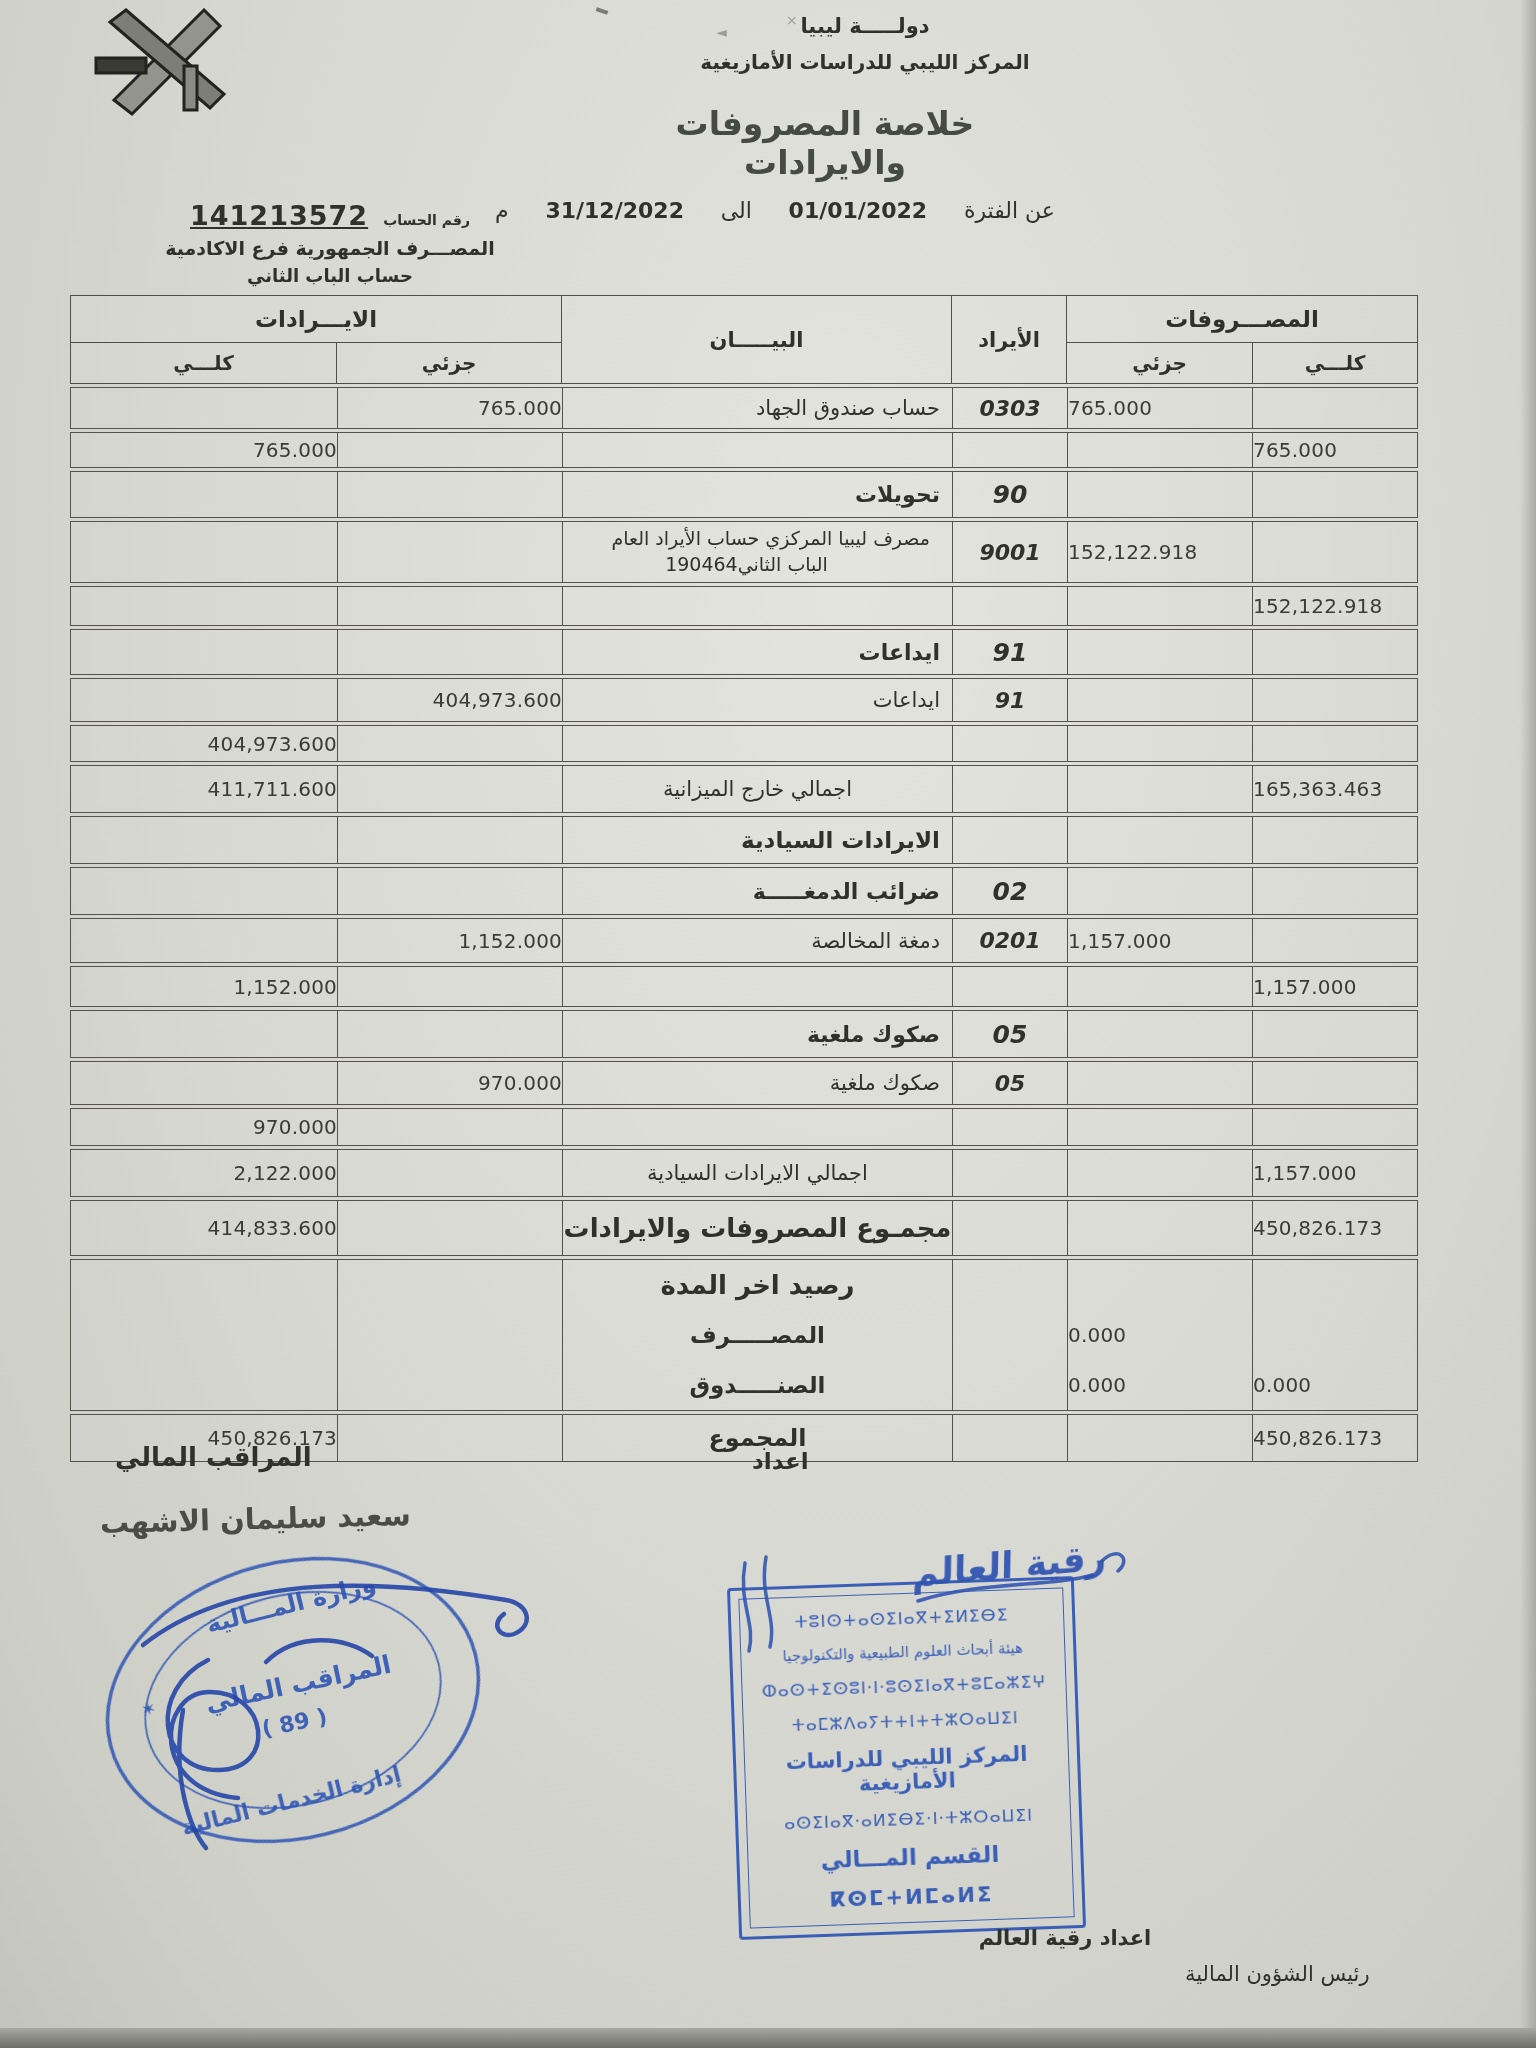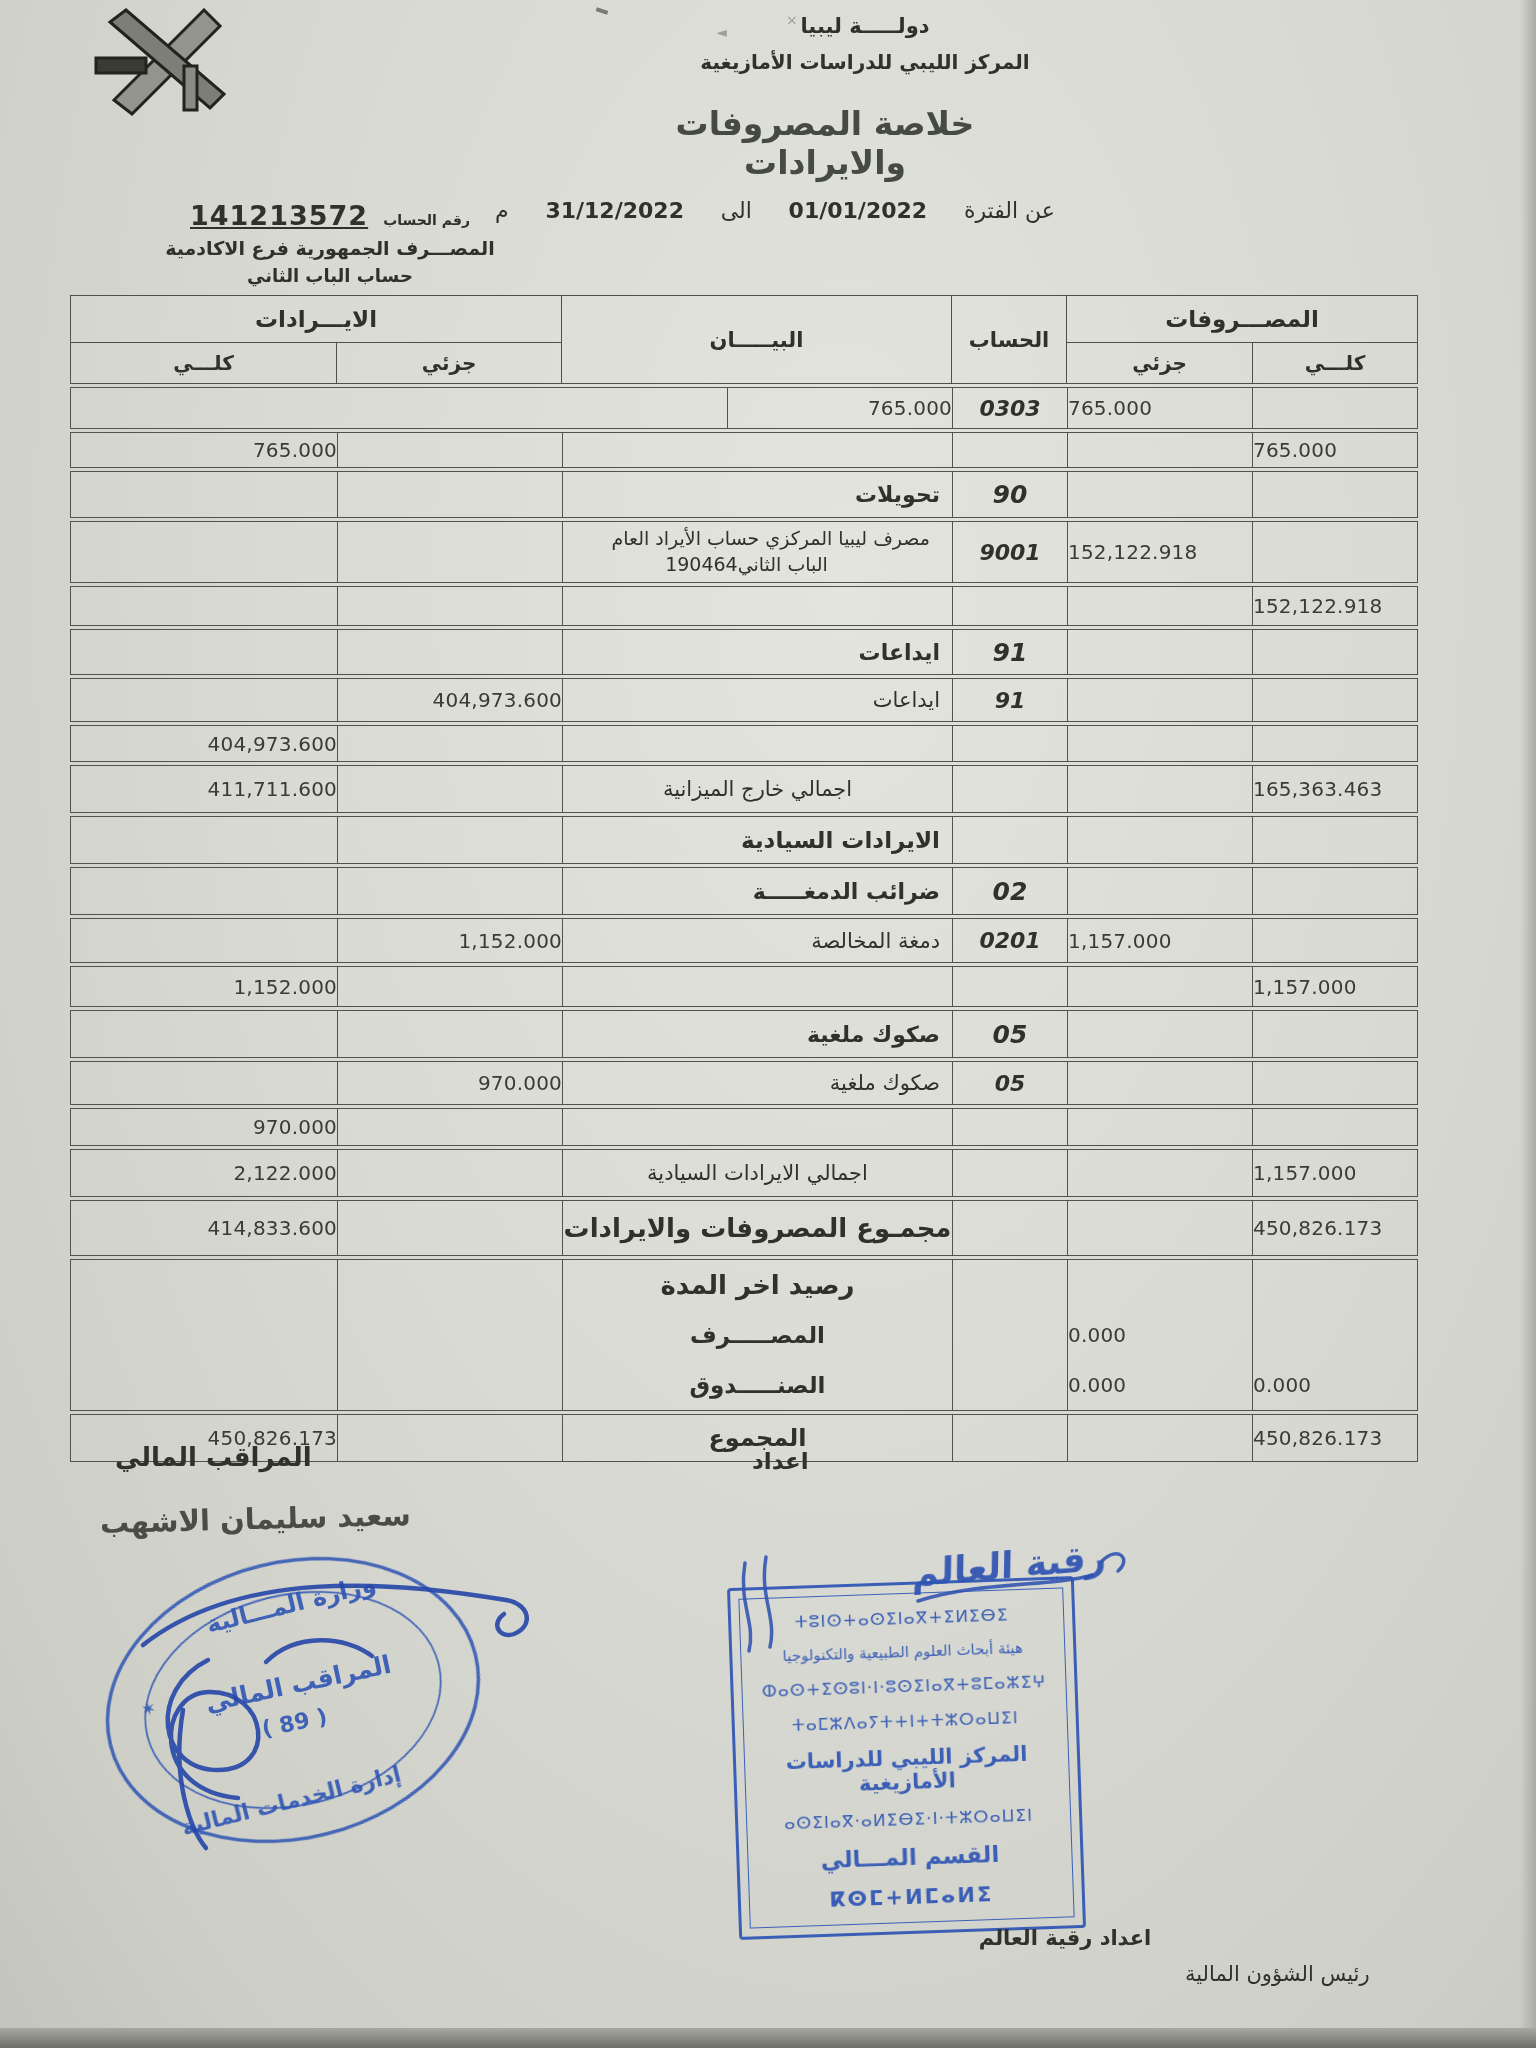--- a/index.html
+++ b/index.html
@@ -134,35 +134,36 @@
   <div class="tbl">
 
     <div class="thead">
       <div class="hgroup bl" style="width:350px">
         <div class="hlabel">المصـــروفات</div>
         <div class="hsub">
           <div class="bl" style="width:165px">كلـــي</div>
           <div style="width:185px">جزئي</div>
         </div>
       </div>
-      <div class="hcell bl" style="width:115px">الحساب</div>
+      <div class="hcell bl" style="width:115px">الأيراد</div>
       <div class="hcell bl" style="width:390px">البيـــــان</div>
       <div class="hgroup" style="width:490px">
         <div class="hlabel">الايـــرادات</div>
         <div class="hsub">
           <div class="bl" style="width:225px">جزئي</div>
           <div style="width:265px">كلـــي</div>
         </div>
       </div>
     </div>
 
     <div class="trow" style="height:40px">
       <div class="c w-expkl expkl num"></div>
       <div class="c w-expjz expjz num">765.000</div>
       <div class="c w-tab tabc">0303</div>
+      <div class="c w-bayan bayan">حساب صندوق الجهاد</div>
       <div class="c w-revjz revjz num">765.000</div>
       <div class="c w-revkl revkl num"></div>
     </div>
 
     <div class="trow" style="height:34px">
       <div class="c w-expkl expkl num">765.000</div>
       <div class="c w-expjz expjz num"></div>
       <div class="c w-tab tabc"></div>
       <div class="c w-bayan bayan"></div>
       <div class="c w-revjz revjz num"></div>

